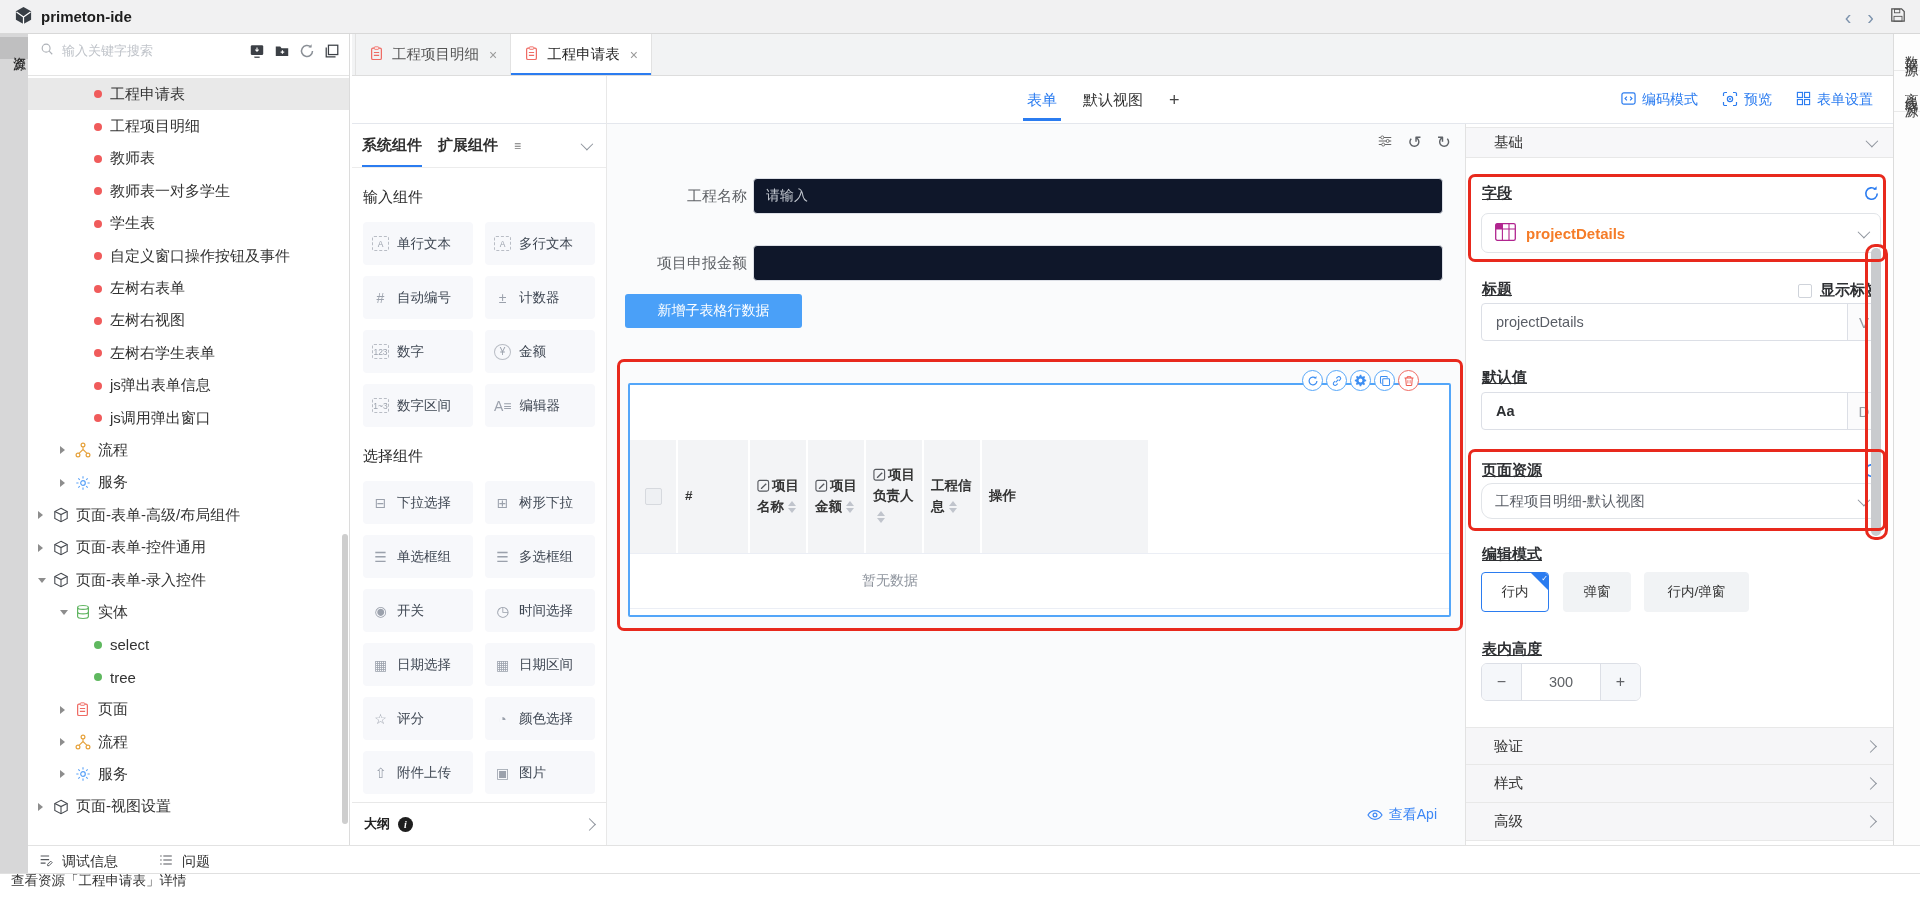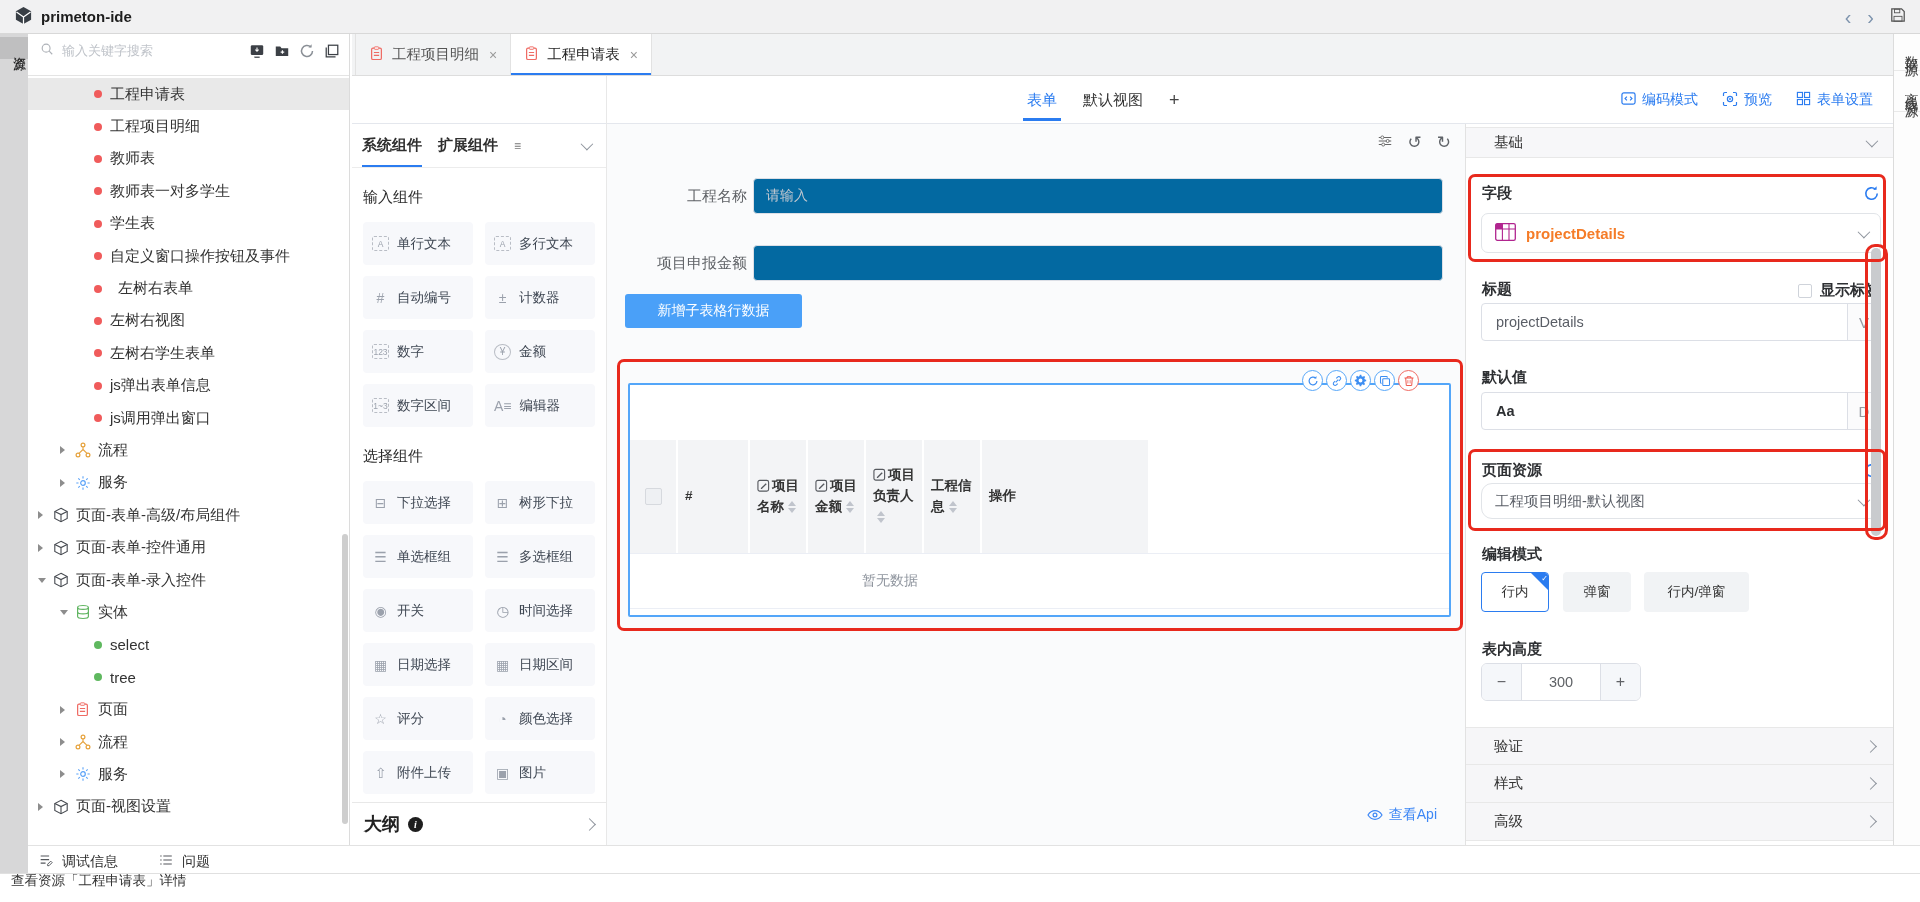--- a/index.html
+++ b/index.html
@@ -59,32 +59,32 @@
   .ptab-menu { color:#777; font-size:12px; }
   .palette-tabs .chev { margin-left:auto; margin-right:6px; }
   .palette-body { padding:20px 11px 0; }
   .psec-title { font-size:15px; color:#2b2b2b; margin-bottom:15px; }
   .pgrid { display:grid; grid-template-columns:110px 110px; gap:11px 12px; margin-bottom:20px; }
   .pitem { height:43px; background:#f7f8fb; border-radius:4px; display:flex; align-items:center; padding:0 9px; gap:8px; font-size:13.5px; color:#3f4753; }
   .picon { min-width:17px; height:17px; color:#9ba1ac; font-size:14px; display:inline-flex; align-items:center; justify-content:center; }
   .picon.box { border:1px dashed #b9bdc5; border-radius:2px; width:16px; height:15px; font-size:8.5px; }
   .picon.round { border:1px solid #b9bdc5; border-radius:50%; width:16px; height:16px; font-size:10px; }
   .outline-row { position:absolute; left:0; right:0; bottom:0; height:43px; background:#fff; border-top:1px solid #e8e8e8; display:flex; align-items:center; padding:0 12px; gap:8px; }
-  .outline-label { font-size:18px; font-weight:700; color:#222; }
+  .outline-label { font-size:13px; font-weight:700; color:#222; }
   .info-i { width:15px; height:15px; background:#1e1e1e; border-radius:50%; color:#fff; font-size:10px; font-style:italic; font-weight:700; display:inline-flex; align-items:center; justify-content:center; font-family:"Liberation Serif","DejaVu Serif",serif; }
 
   .chev { width:9px; height:9px; display:inline-block; border-right:1.6px solid #8d939c; border-bottom:1.6px solid #8d939c; }
   .chev.down { transform:rotate(45deg) translateY(-2px); }
   .chev.right { transform:rotate(-45deg); }
 
   
   .canvas { position:absolute; left:607px; top:124px; width:858px; height:721px; background:#fafbfc; }
   .undo-row { position:absolute; top:9px; right:14px; display:flex; align-items:center; gap:15px; color:#5f6368; font-size:17px; line-height:1; }
   .fld-label { position:absolute; left:0; width:140px; text-align:right; font-size:15px; color:#5f6266; }
-  .fld-input { position:absolute; left:146px; width:690px; height:36px; background:#0369a1; border:1px solid #dcdfe6; border-radius:4px; display:flex; align-items:center; padding:0 12px; font-size:14px; color:#333; }
+  .fld-input { position:absolute; left:146px; width:690px; height:36px; background:#0f172a; border:1px solid #dcdfe6; border-radius:4px; display:flex; align-items:center; padding:0 12px; font-size:14px; color:#333; }
   .placeholder { color:#c3c8d0; }
   .add-row-btn { position:absolute; left:18px; top:170px; width:177px; height:34px; background:#4aa0f8; border-radius:3px; color:#fff; font-size:14px; display:flex; align-items:center; justify-content:center; }
   .annotation { position:absolute; border:3px solid #e8291d; border-radius:7px; pointer-events:none; z-index:6; }
   .red3 { left:10px; top:235px; width:846px; height:272px; }
   .subtable { position:absolute; left:21px; top:259px; width:823px; height:234px; background:#fff; border:2px solid #53a6f9; border-radius:2px; }
   .st-toolbar { height:55px; }
   .st-header { display:flex; height:113px; }
   .st-cell { background:#f3f4f6; border-right:2px solid #fff; display:flex; align-items:center; padding:6px 7px; font-size:13.5px; font-weight:700; color:#333; }
   .st-cell-inner { line-height:1.55; word-break:break-all; }
   .st-cell-inner svg { vertical-align:-2px; margin-right:2px; }
@@ -97,21 +97,21 @@
   .st-empty { position:absolute; left:0; width:520px; top:50%; transform:translateY(-50%); text-align:center; color:#8f959e; font-size:14px; }
   .float-toolbar { position:absolute; left:695px; top:246px; display:flex; gap:3px; z-index:7; }
   .ftb { width:21px; height:21px; border-radius:50%; background:#fff; border:1px solid #57a7f9; color:#3d8ef2; display:flex; align-items:center; justify-content:center; }
   .ftb.danger { border-color:#f06a62; color:#ef5349; }
   .view-api { position:absolute; right:28px; top:682px; display:flex; align-items:center; gap:6px; color:#3d87f5; font-size:14px; }
 
   
   .inspector { position:absolute; left:1465px; top:124px; width:428px; height:721px; background:#fff; border-left:1px solid #e2e2e2; }
   .insp-header { position:absolute; left:0; right:0; top:3px; height:31px; background:#f7f7f9; border-top:1px solid #e8e8e8; border-bottom:1px solid #e8e8e8; display:flex; align-items:center; padding:0 18px 0 28px; font-size:14.5px; color:#333; }
   .insp-header .chev { margin-left:auto; }
-  .insp-label { position:absolute; left:16px; font-size:15px; font-weight:700; color:#2e3033; }
+  .insp-label { position:absolute; left:16px; font-size:15px; font-weight:700; color:#2e3033;text-decoration:underline; }
   .insp-refresh { position:absolute; right:13px; color:#2b7cf0; width:17px; height:17px; }
   .insp-select { position:absolute; left:15px; width:400px; background:#fff; border:1px solid #e1e4e8; display:flex; align-items:center; padding:0 13px; }
   .insp-select .chev { margin-left:auto; }
   .sel-field { height:40px; border-radius:7px; }
   .sel-field .sel-text { color:#f57c28; font-weight:700; font-size:15px; margin-left:10px; }
   .sel-res { height:36px; border-radius:11px; }
   .sel-res .sel-text { color:#5a5e66; font-size:14.5px; }
   .insp-input { position:absolute; left:15px; width:400px; height:38px; background:#fff; border:1px solid #dcdfe6; border-radius:4px; display:flex; align-items:stretch; overflow:hidden; }
   .insp-input .val { flex:1; display:flex; align-items:center; padding:0 14px; font-size:14.5px; color:#5a5e66; }
   .insp-input .val.bold { font-weight:700; color:#2e3033; }
@@ -230,21 +230,21 @@
           <span>教师表一对多学生</span>
         </div>
         <div class="tree-row" style="padding-left: 66px;">
           <span class="dot" style="background:#f05b5b"></span>
           <span>学生表</span>
         </div>
         <div class="tree-row" style="padding-left: 66px;">
           <span class="dot" style="background:#f05b5b"></span>
           <span>自定义窗口操作按钮及事件</span>
         </div>
-        <div class="tree-row" style="padding-left: 66px; gap: 8px;">
+        <div class="tree-row" style="padding-left: 66px;">
           <span class="dot" style="background:#f05b5b"></span>
           <span>左树右表单</span>
         </div>
         <div class="tree-row" style="padding-left: 66px;">
           <span class="dot" style="background:#f05b5b"></span>
           <span>左树右视图</span>
         </div>
         <div class="tree-row" style="padding-left: 66px;">
           <span class="dot" style="background:#f05b5b"></span>
           <span>左树右学生表单</span>

